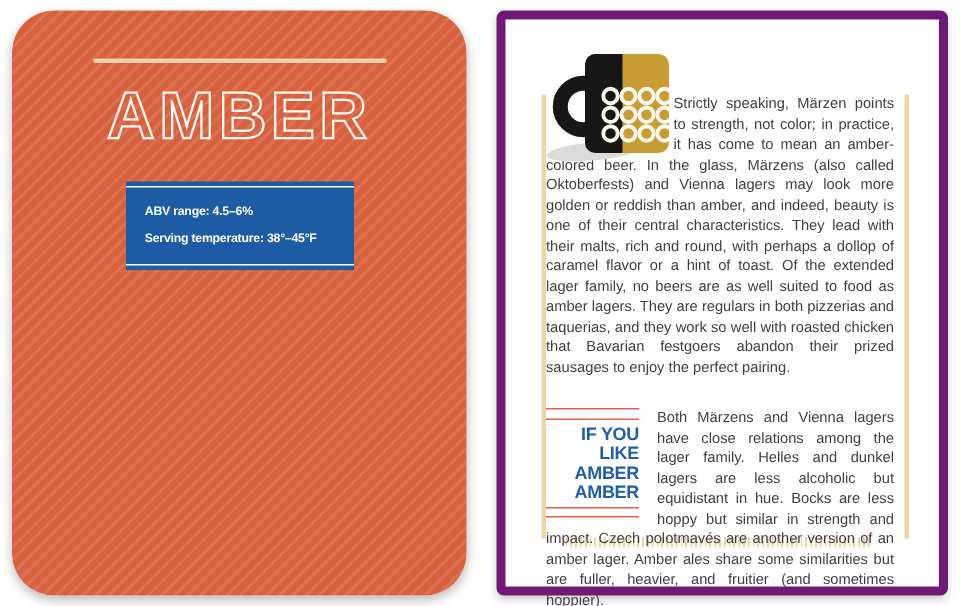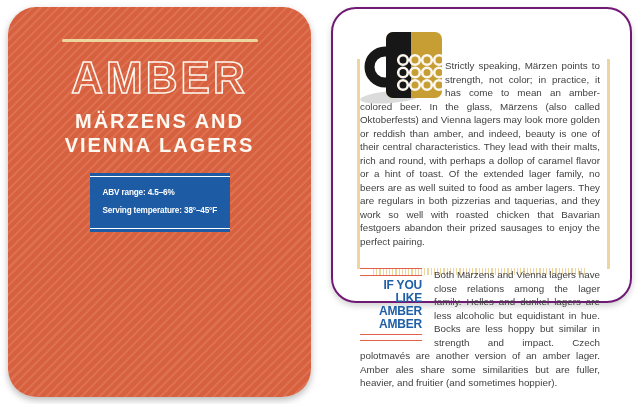--- a/index.html
+++ b/index.html
@@ -32,38 +32,38 @@
     -webkit-text-stroke:1.5px var(--cream,#FDF8F0);
   }
   @supports not (-webkit-text-stroke:1px #fff){
     .big-title{color:var(--cream,#FDF8F0);}
   }
   .sub-title{
     margin-top:4px;text-align:center;color:var(--cream,#FDF8F0);
     font-weight:700;font-size:20px;line-height:24px;letter-spacing:2px;
   }
   .stats-box{
-    margin-top:16px;width:140px;
+    margin-top:16px;width:152px;
     background:var(--blue,#1D5BA4);
     padding:3px 0;
   }
   .stats-inner{
     border-top:1.5px solid #fff;border-bottom:1.5px solid #fff;
     padding:10px 6px 4px 13px;
   }
   .stat-item{
     color:#fff;font-weight:700;font-size:8.2px;line-height:11.4px;
     letter-spacing:-0.15px;margin-bottom:7px;white-space:pre-line;
   }
 
   
   .card-right{
-    position:absolute;left:331px;top:7px;width:301px;height:296px;
-    border-radius:25px;background:#ffffff;
-    border:2px solid #701a75;
+    position:absolute;left:331px;top:7px;width:301px;height:390px;
+    border-radius:5px;background:#ffffff;
+    border:6px solid #701a75;
     box-shadow:0 3px 6px rgba(0,0,0,.18);
     box-sizing:border-box;
   }
   .frame-left{position:absolute;left:24px;top:50px;bottom:32px;width:3px;background:var(--tan,#EDD3A0);}
   .frame-right{position:absolute;right:20px;top:50px;bottom:32px;width:3px;background:var(--tan,#EDD3A0);}
   .tick-border{
     position:absolute;left:40px;right:44px;bottom:26px;height:7px;
     background:repeating-linear-gradient(90deg,
       var(--tan,#E9CE96) 0, var(--tan,#E9CE96) 1.2px,
       transparent 1.2px, transparent 3.2px);
@@ -89,24 +89,20 @@
 </style>
 </head>
 <body>
 
 <div class="canvas">
 
   <div class="card-left">
     <div class="top-rule"></div>
     <div class="big-title">
       <div>AMBER</div>
-    </div>
-    <div class="sub-title">
-      <div>MÄRZENS AND</div>
-      <div>VIENNA LAGERS</div>
     </div>
     <div class="stats-box">
       <div class="stats-inner">
         <div class="stat-item">ABV range: 4.5–6%</div>
         <div class="stat-item">Serving temperature: 38°–45°F</div>
       </div>
     </div>
   </div>
 
   <div class="card-right">

